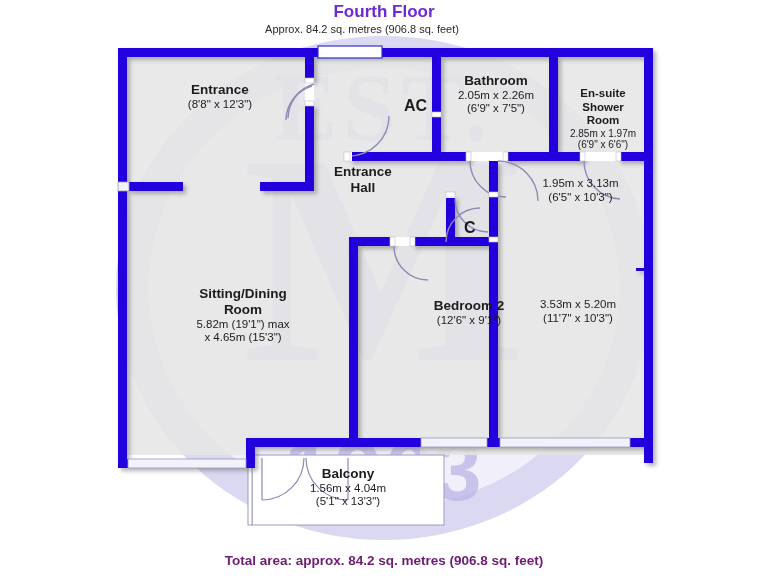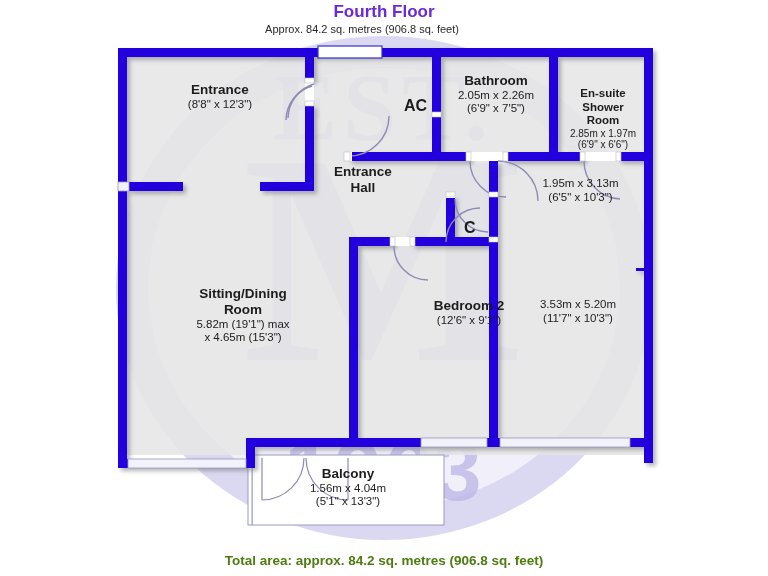--- a/index.html
+++ b/index.html
@@ -37,21 +37,21 @@
     font-size: 11px;
     color: #2a2a2a;
   }
   .footer-total {
     position: absolute;
     left: 0; top: 553px;
     width: 768px;
     text-align: center;
     font-size: 13.5px;
     font-weight: bold;
-    color: #4d7c0f;
+    color: #701a75;
   }
   .rm {
     position: absolute;
     text-align: center;
     color: #1c1c1c;
     line-height: 1.18;
   }
   .rm .nm {
     font-size: 13.5px;
     font-weight: bold;

